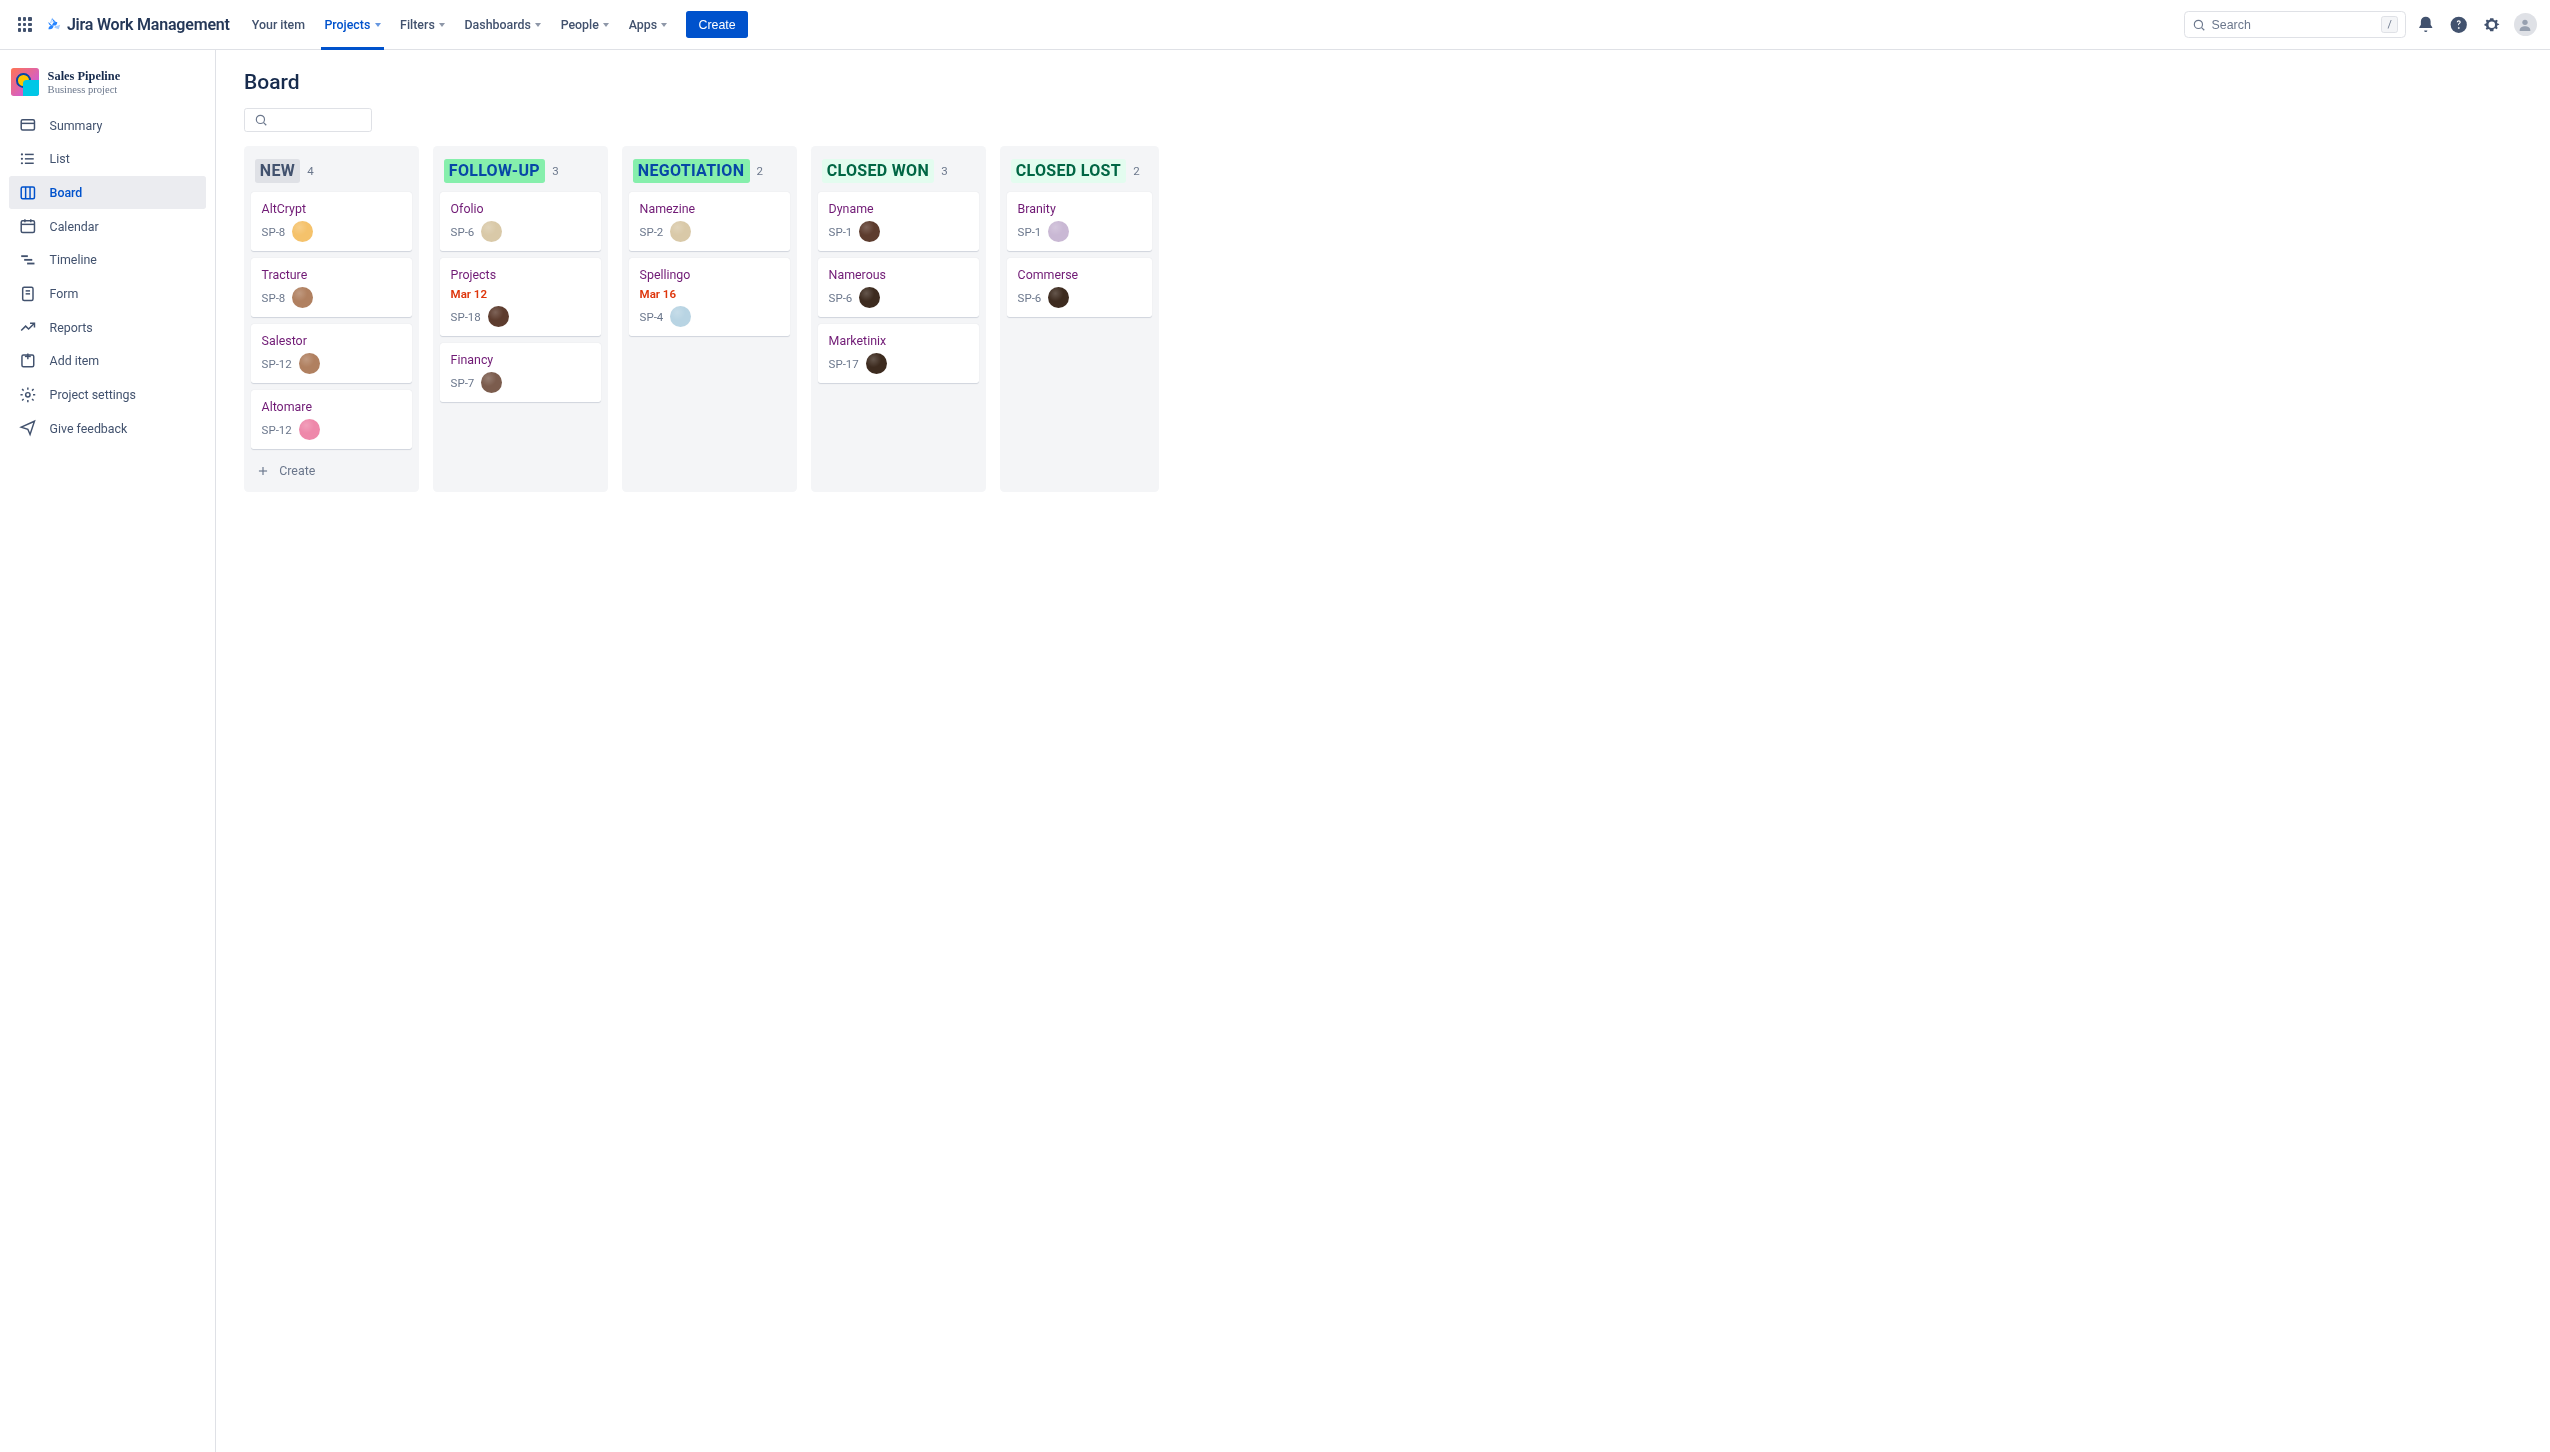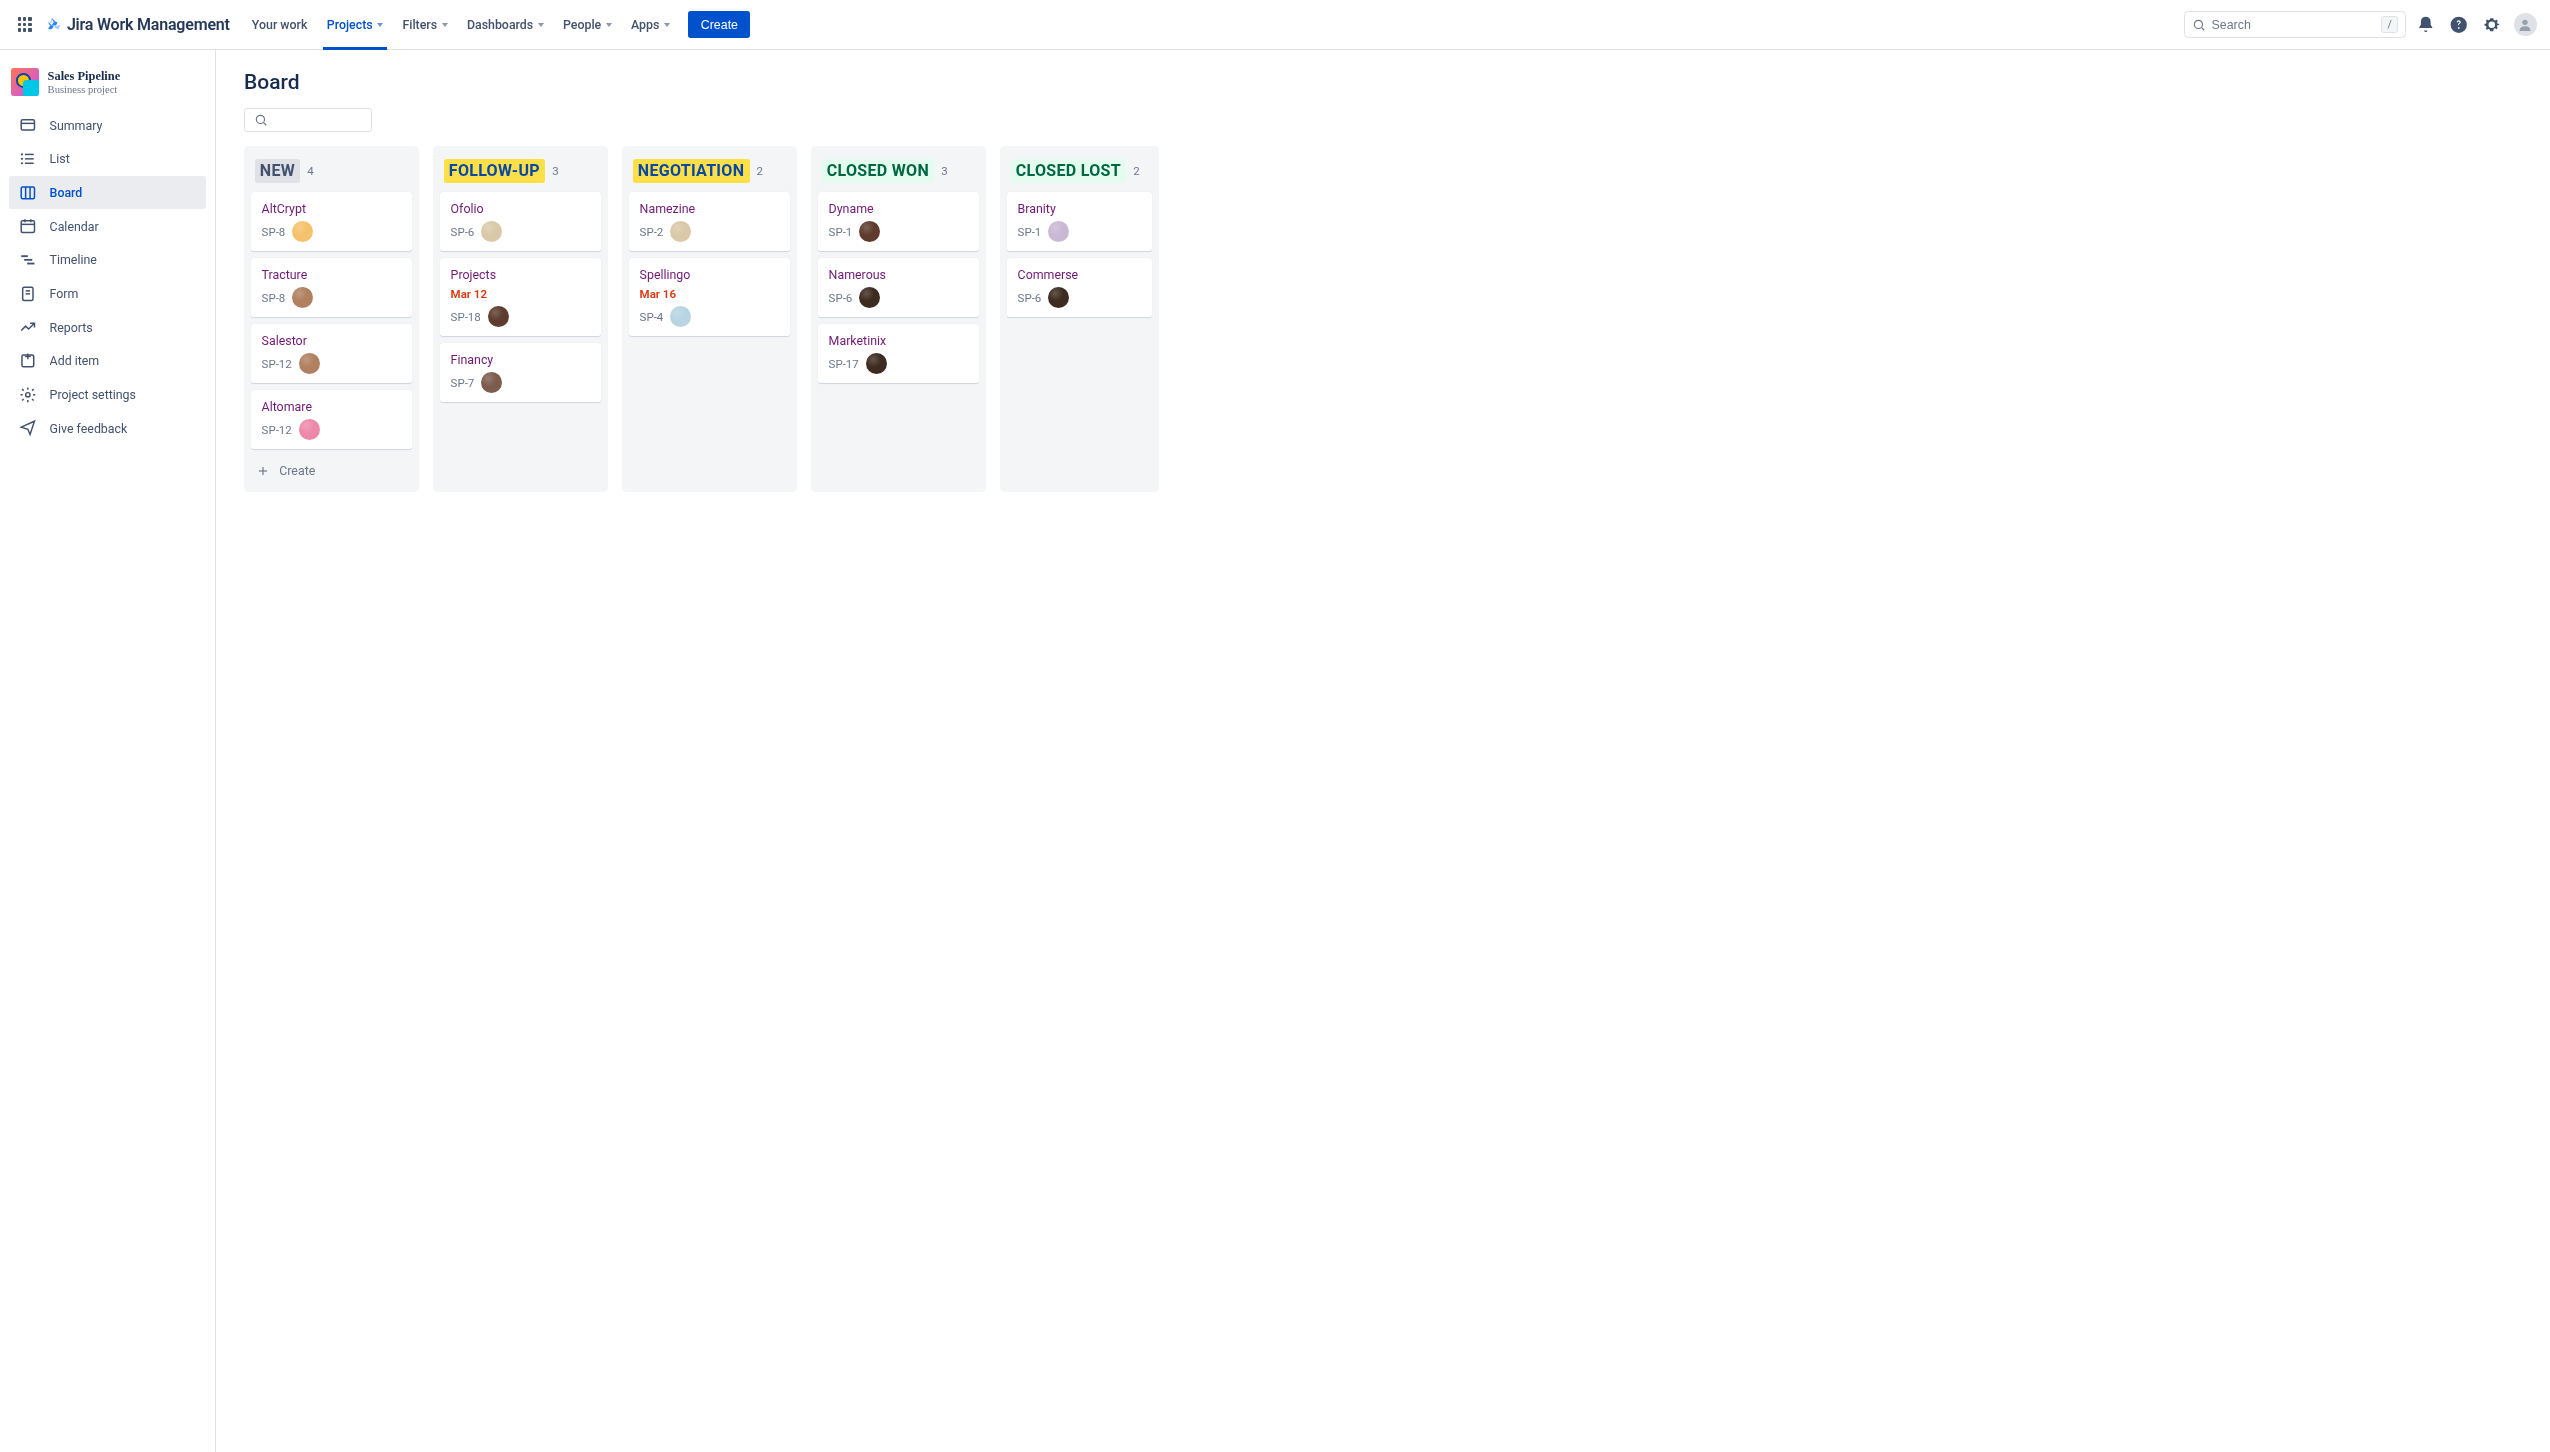--- a/index.html
+++ b/index.html
@@ -196,21 +196,21 @@
 .col-header { display: flex; align-items: center; padding: 5.3px 3.5px 8.9px 3.5px; }
 .col-title {
   font-size: 16px;
   font-weight: 700;
   letter-spacing: 0.3px;
   padding: 2.7px 5.3px;
   border-radius: 2.7px;
   text-transform: uppercase;
 }
 .col-title.gray { background: #dfe1e6; color: #42526e; }
-.col-title.blue { background: #fde047; color: #0747a6; }
+.col-title.blue { background: #86efac; color: #0747a6; }
 .col-title.green { background: #e3fcef; color: #006644; }
 .col-count { margin-left: 7px; font-size: 11.5px; color: #6b778c; }
 
 .card {
   background: #fff;
   border-radius: 2.7px;
   padding: 8.9px 10.6px;
   margin-bottom: 7px;
   box-shadow: 0 0.9px 0.9px rgba(9,30,66,0.15);
   cursor: pointer;
@@ -256,21 +256,21 @@
       <svg width="17.7" height="17.7" viewBox="0 0 24 24" fill="currentColor">
           <path d="M12 2l-2 6 4-2 4 4-2 4 6-2-2 6-6-2 2-4-4-4-4 2 2-6z" opacity="0.4"></path>
           <path d="M11 3c0 3 2 5 5 5h2c0 3-2 5-5 5h-2c0-3 2-5 5-5"></path>
           <path d="M6 8c0 3 2 5 5 5h2c0 3-2 5-5 5H6c0-3 2-5 5-5"></path>
         </svg>
     </span>
     <span class="logo-text">Jira Work Management</span>
   </div>
   <div class="nav-items" id="nav-items">
       <div class="nav-item">
-        <span>Your work</span>
+        <span>Your item</span>
       </div>
       <div class="nav-item active">
         <span>Projects</span>
         <span class="chevron"></span>
       </div>
       <div class="nav-item">
         <span>Filters</span>
         <span class="chevron"></span>
       </div>
       <div class="nav-item">

